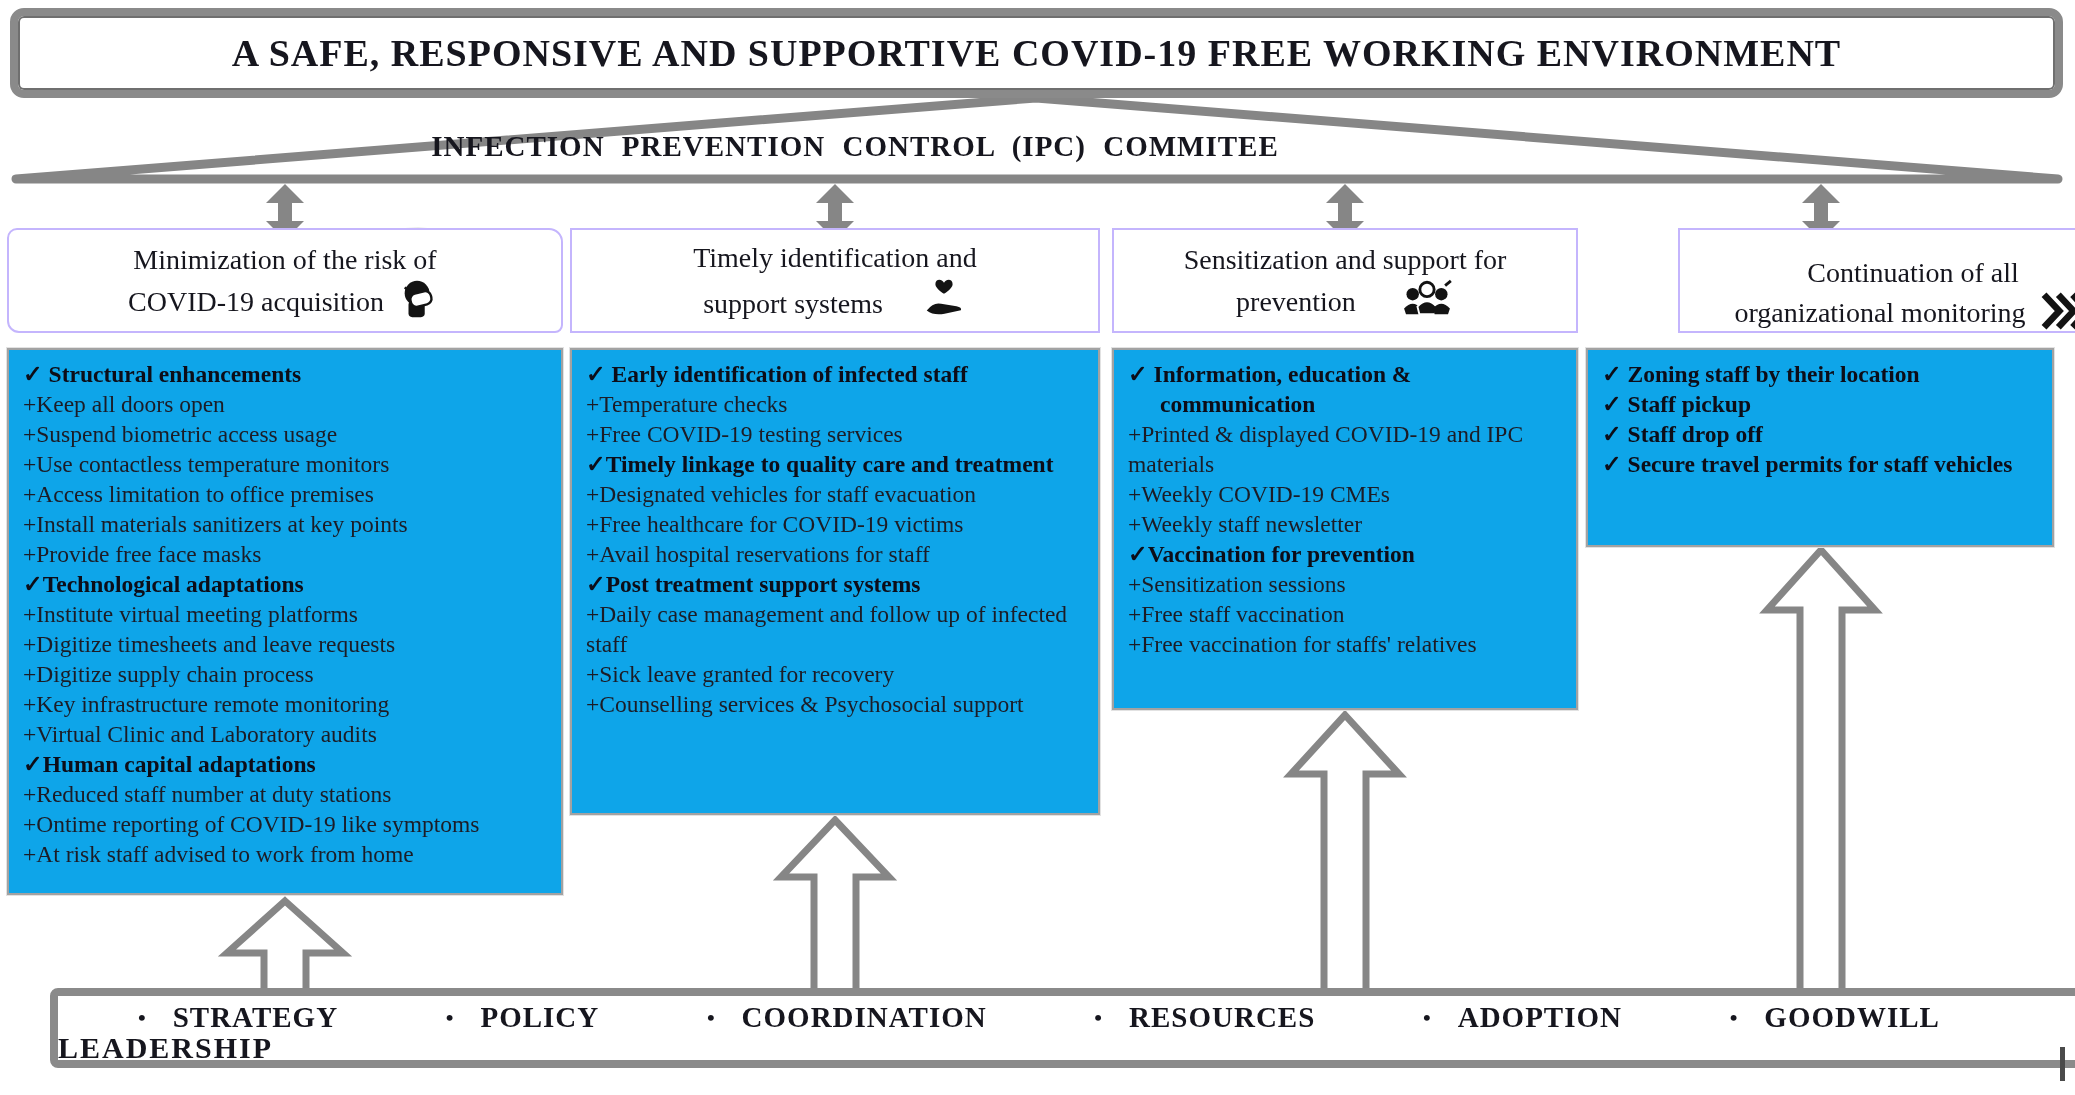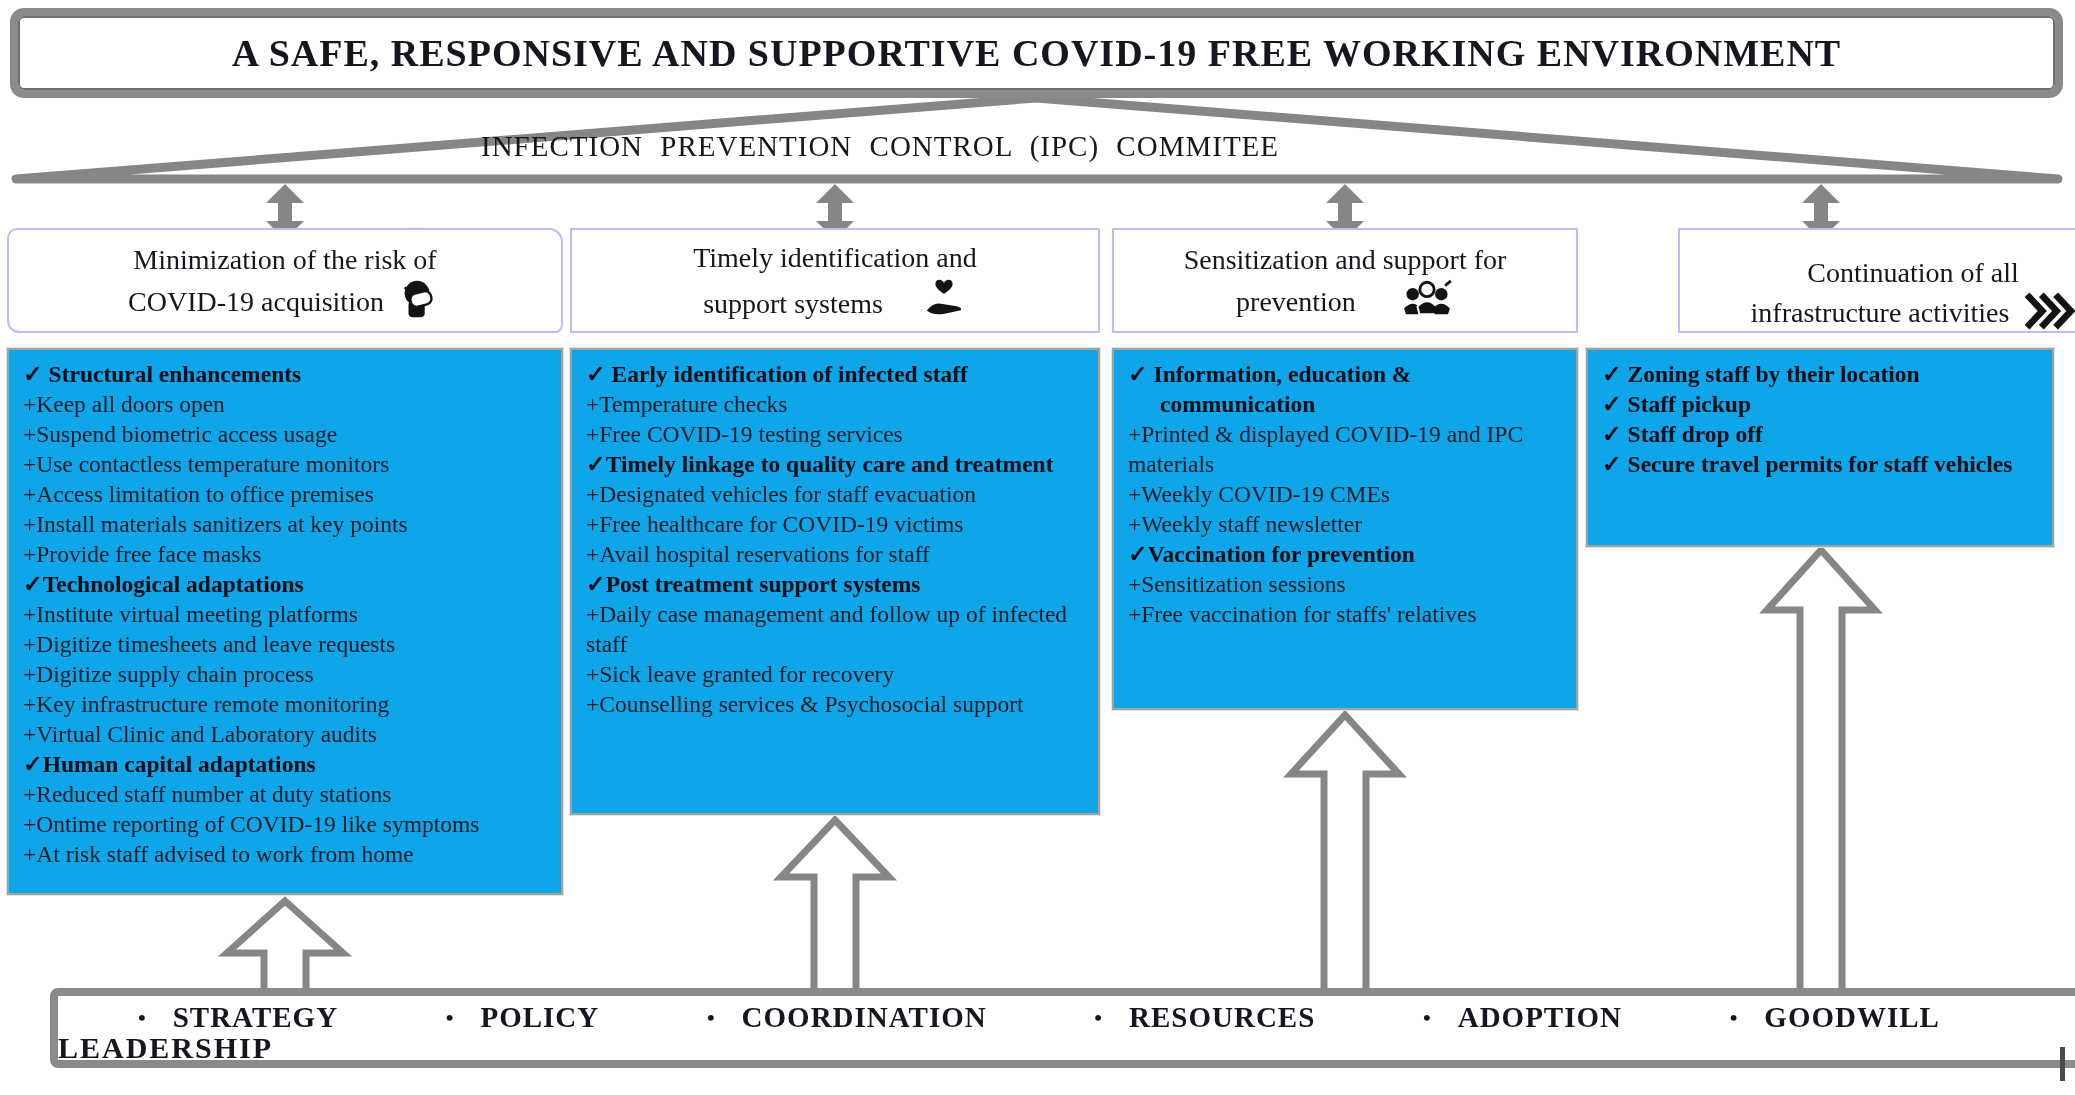--- a/index.html
+++ b/index.html
@@ -14,21 +14,21 @@
     position:absolute;left:10px;top:8px;width:2037px;height:74px;
     background:#fff;border:8px solid #8a8a8a;border-radius:14px;
     box-shadow:inset 0 0 0 2px #6f6f6f;
     display:flex;align-items:center;justify-content:center;
   }
   .banner .t{font-size:38px;font-weight:bold;letter-spacing:1px;white-space:nowrap;}
 
   
   .ipc{
     position:absolute;left:0;top:130px;width:1710px;text-align:center;
-    font-size:29px;font-weight:normal;letter-spacing:1px;word-spacing:9px;padding-left:25px;
+    font-size:29px;font-weight:bold;letter-spacing:1px;word-spacing:9px;
   }
 
   
   .hdr{
     position:absolute;top:228px;height:101px;background:#fff;border:2px solid #c4b5fd;
     display:flex;align-items:center;justify-content:center;text-align:center;
     font-weight:normal;font-size:28px;line-height:37px;
   }
   .hdr .l2{white-space:nowrap;}
   .hdr svg{vertical-align:-9px;margin-left:12px;}
@@ -132,21 +132,21 @@
             <circle cx="43" cy="17" r="6.5" fill="#131313"></circle>
             <path d="M34 32 q9-10 18 0 l-2 6 l-14 0 Z" fill="#131313"></path>
             <line x1="47" y1="8" x2="53" y2="3" stroke="#131313" stroke-width="3"></line>
           </svg></span>
     </div>
   </div>
 
   <div class="hdr hdr4">
     <div>
       <span>Continuation of all</span><br>
-      <span class="l2"><span>infrastructure activities</span><svg width="54" height="40" viewBox="0 0 56 42">
+      <span class="l2"><span>organizational monitoring</span><svg width="54" height="40" viewBox="0 0 56 42">
             <g fill="none" stroke="#131313" stroke-width="7">
               <path d="M6 4 L22 21 L6 38"></path>
               <path d="M21 4 L37 21 L21 38"></path>
               <path d="M36 4 L52 21 L36 38"></path>
             </g>
           </svg></span>
     </div>
   </div>
 
   <div class="lst lst1">
@@ -181,20 +181,21 @@
       <div class="item">+Sick leave granted for recovery</div>
       <div class="item">+Counselling services &amp; Psychosocial support</div>
     </div>
   <div class="lst lst3">
       <div class="item b hang">✓ Information, education &amp; communication</div>
       <div class="item">+Printed &amp; displayed COVID-19 and IPC materials</div>
       <div class="item">+Weekly COVID-19 CMEs</div>
       <div class="item">+Weekly staff newsletter</div>
       <div class="item b">✓Vaccination for prevention</div>
       <div class="item">+Sensitization sessions</div>
+      <div class="item">+Free staff vaccination</div>
       <div class="item">+Free vaccination for staffs' relatives</div>
     </div>
   <div class="lst lst4">
       <div class="item b hang">✓ Zoning staff by their location</div>
       <div class="item b hang">✓ Staff pickup</div>
       <div class="item b hang">✓ Staff drop off</div>
       <div class="item b hang">✓ Secure travel permits for staff vehicles</div>
     </div>
 
   <div class="lead">

